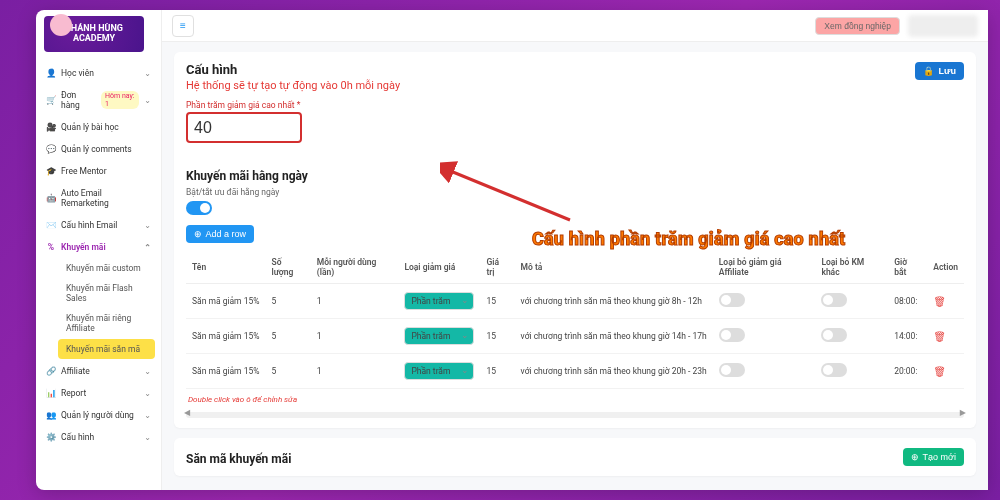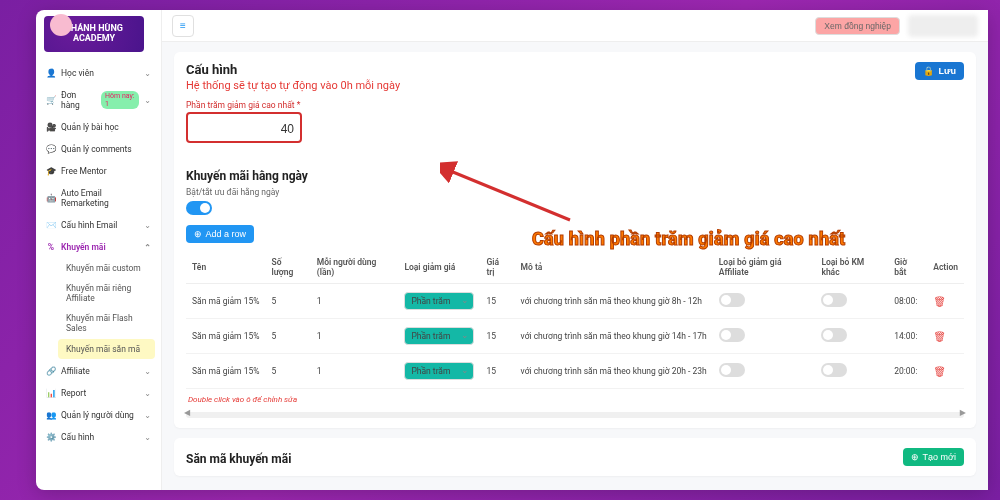--- a/index.html
+++ b/index.html
@@ -33,23 +33,23 @@
   }
   .nav { flex:1; overflow:auto; padding: 2px 0; }
   .nav-item {
     display:flex; align-items:center; gap:5px; padding:6px 10px; cursor:pointer;
     color:#333; position:relative;
   }
   .nav-item .chev { margin-left:auto; color:#888; font-size:8px;}
   .nav-item.active { color:#9c27b0; font-weight:600; }
   .nav-sub { padding-left:22px; }
   .nav-sub .nav-item { padding:5px 8px; color:#555;}
-  .nav-sub .nav-item.hl { background:#fef9c3; border-radius:4px; margin:1px 6px 1px 0;}
+  .nav-sub .nav-item.hl { background:#fde047; border-radius:4px; margin:1px 6px 1px 0;}
   .badge-pill {
-    background:#86efac; color:#e91e63; font-size:7px; padding:1px 4px; border-radius:6px;
+    background:#fef9c3; color:#e91e63; font-size:7px; padding:1px 4px; border-radius:6px;
     margin-left:4px;
   }
   .nav-icon { width:10px; text-align:center; color:#555; }
   .nav-item.active .nav-icon{color:#9c27b0;}
 
   
   .main { flex:1; display:flex; flex-direction:column; background:#f7f8fa; }
   .topbar {
     height:32px; background:#fff; border-bottom:1px solid #eee;
     display:flex; align-items:center; padding:0 10px; gap:8px;
@@ -81,21 +81,21 @@
     display:flex; align-items:center; gap:4px;
   }
   .field-block { margin-top:8px; }
   .field-label { font-size:8.5px; color:#d32f2f; }
   .field-label .req { color:#d32f2f; }
   .field-box {
     border:2px solid #d32f2f; border-radius:4px; padding:4px 6px; width:116px;
     margin-top:2px;
   }
   .field-box input{
-    border:none; outline:none; width:100%; font-size:12px; color:#333;text-align:right;
+    border:none; outline:none; width:100%; font-size:16px; color:#333;
   }
 
   .section-title { font-size:12px; font-weight:700; margin-top:26px; color:#222;}
   .section-sub { font-size:8.5px; color:#666; margin-top:4px;}
   .toggle {
     width:26px;height:14px;border-radius:7px;background:#2196f3;position:relative;margin-top:4px;
   }
   .toggle::after{
     content:"";position:absolute;width:10px;height:10px;background:#fff;border-radius:50%;
     top:2px;left:14px;
@@ -185,24 +185,24 @@
       <div class="nav-item active">
         <span class="nav-icon">%</span>
         <span>Khuyến mãi</span>
         <span class="chev">⌃</span>
       </div>
       <div class="nav-sub">
         <div class="nav-item">
             <span>Khuyến mãi custom</span>
           </div>
         <div class="nav-item">
+            <span>Khuyến mãi Flash Sales</span>
+          </div>
+        <div class="nav-item">
             <span>Khuyến mãi riêng Affiliate</span>
-          </div>
-        <div class="nav-item">
-            <span>Khuyến mãi Flash Sales</span>
           </div>
         <div class="nav-item hl">
             <span>Khuyến mãi săn mã</span>
           </div>
       </div>
       <div class="nav-item">
         <span class="nav-icon">🔗</span>
         <span>Affiliate</span>
         <span class="chev">⌄</span>
       </div>

